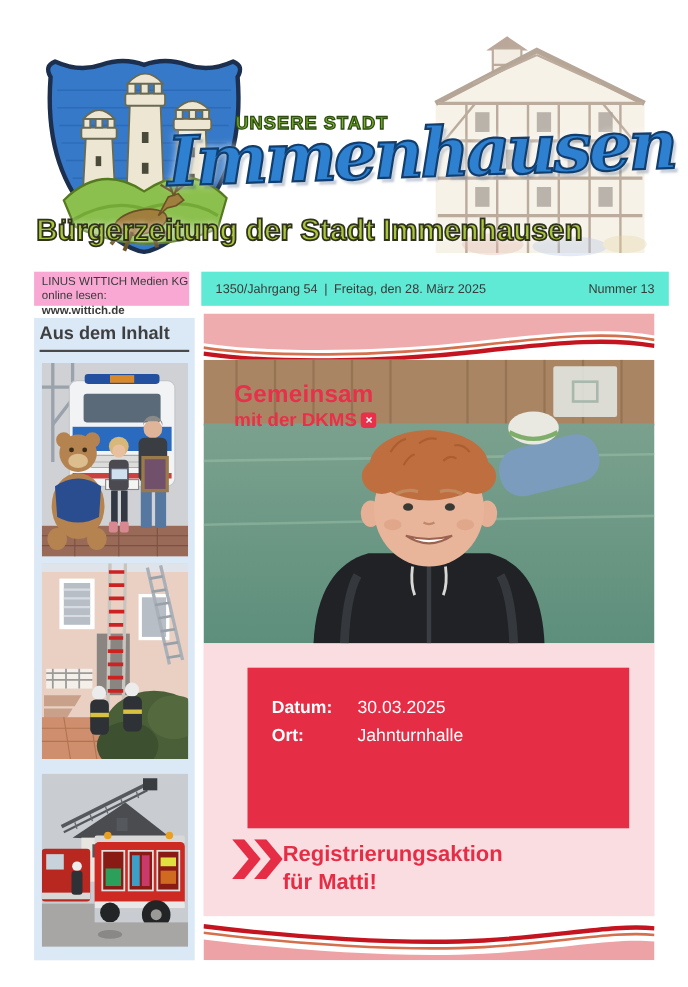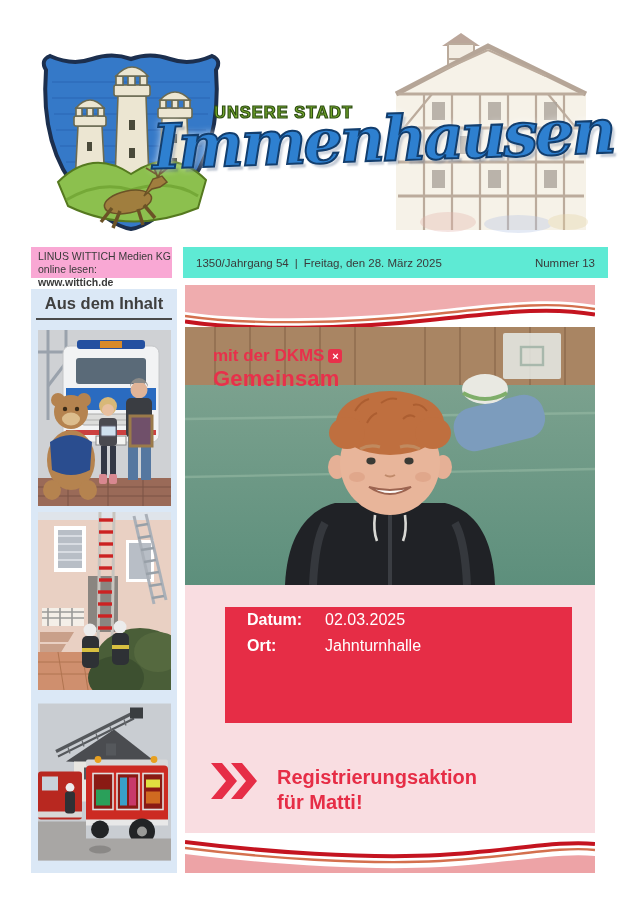--- a/index.html
+++ b/index.html
@@ -15,44 +15,44 @@
   #main-title { left:152px; top:103px; width:440px; font-family:"DejaVu Serif", serif; font-style:italic; font-weight:bold; font-size:62px; letter-spacing:-3px; color:#2e80d0; -webkit-text-stroke:2px #123e6e; text-shadow:0 0 9px rgba(255,255,255,.95), 3px 4px 2px rgba(20,50,95,.30); transform:rotate(-2deg); z-index:4; }
   #subtitle { left:33px; top:194px; font-size:27px; font-weight:bold; color:#a8c63e; -webkit-text-stroke:1.6px #30321e; text-shadow:0 0 6px rgba(255,255,255,.9); z-index:5; white-space:nowrap; }
 
   
   #pubbox { left:31px; top:247px; width:141px; height:31px; background:#f9a8d4; padding:3px 0 0 7px; font-size:10.5px; color:#3a3a3a; line-height:13px; }
   #graybar { left:183px; top:247px; width:425px; height:31px; background:#5eead4; display:flex; align-items:center; justify-content:space-between; padding:0 13px; font-size:11.5px; color:#3a3a3a; }
   #graybar .left span { margin-right:6px; }
 
   
   #sidebar { left:31px; top:289px; width:146px; height:584px; background:#dbe8f6; }
-  #toc-heading { position:absolute; left:5px; top:5px; width:136px; text-align:center; font-size:16.5px; font-weight:bold; color:#3f3f3f; padding-bottom:5px; border-bottom:2px solid #4a4a4a; }
+  #toc-heading { position:absolute; left:5px; top:5px; width:136px; text-align:left; font-size:16.5px; font-weight:bold; color:#3f3f3f; padding-bottom:5px; border-bottom:2px solid #4a4a4a; }
   .side-photo { position:absolute; left:7px; width:133px; }
   #photo1 { top:41px; height:176px; }
   #photo2 { top:223px; height:178px; }
   #photo3 { top:414px; height:158px; }
 
   
   #card { left:185px; top:285px; width:410px; height:588px; background:#ffffff; }
   #topwave { position:absolute; left:0; top:0; }
   #gym-photo { position:absolute; left:0; top:42px; }
   #pink-area { position:absolute; left:0; top:300px; width:410px; height:248px; background:#f9dde1; }
   #bottomwave { position:absolute; left:0; top:548px; }
 
   #campaign { position:absolute; left:28px; top:60px; color:#e8304b; z-index:6; }
   #campaign-l1 { font-size:22px; font-weight:bold; letter-spacing:.2px; }
   #campaign-l2 { font-size:17px; font-weight:bold; display:flex; align-items:center; gap:4px; margin-top:1px; }
   #dkms-box { display:inline-flex; width:14px; height:14px; border-radius:3px; background:#e8304b; color:#ffffff; font-size:11px; font-weight:bold; align-items:center; justify-content:center; line-height:1; }
 
-  #redbox { position:absolute; left:40px; top:322px; width:347px; height:116px; background:#e62d46; color:#ffffff; padding:0 0 0 22px; z-index:6; }
+  #redbox { position:absolute; left:40px; top:322px; width:347px; height:146px; background:#e62d46; color:#ffffff; padding:24px 0 0 22px; z-index:6; }
   .detail-row { display:flex; font-size:16px; line-height:26px; }
   .detail-row .lbl { width:78px; font-weight:bold; }
   .detail-row .val { flex:1; }
 
-  #cta { position:absolute; left:26px; top:478px; display:flex; align-items:flex-start; gap:20px; z-index:6; }
+  #cta { position:absolute; left:26px; top:478px; display:flex; align-items:flex-start; z-index:6; }
   #cta-text { color:#e62d46; font-size:20px; font-weight:bold; line-height:25px; padding-top:2px; }
 </style>
 </head>
 <body>
 
 <div id="masthead" class="abs">
 
   <svg id="house-svg" class="abs" width="207" height="203" viewBox="0 0 207 203">
     <polygon points="54,14 73,1 92,14" fill="#7a5038"></polygon>
     <rect x="60" y="12" width="26" height="30" fill="#e8dcc8" stroke="#7a5a3c" stroke-width="2"></rect>
@@ -151,20 +151,21 @@
         <path d="M128,148 l5,-13"></path>
           <path d="M128,148 l-5,-13"></path>
         <path d="M130,144 l9,-7"></path>
           <path d="M126,144 l-10,-6"></path>
       </g>
     </g>
   </svg>
 
   <div id="kicker" class="abs">UNSERE STADT</div>
   <div id="main-title" class="abs">Immenhausen</div>
+  <div id="subtitle" class="abs">Bürgerzeitung der Stadt Immenhausen</div>
 </div>
 
 <div id="pubbox" class="abs">
   <div>LINUS WITTICH Medien KG</div>
   <div>
     <span>online lesen: </span><b>www.wittich.de</b>
   </div>
 </div>
 <div id="graybar" class="abs">
   <div class="left">
@@ -423,31 +424,31 @@
     <ellipse cx="224" cy="134" rx="4.6" ry="3.4" fill="#3a3a35"></ellipse>
     <path d="M200,148 q5,3 10,0" stroke="#c08a6a" stroke-width="2" fill="none"></path>
     <path d="M184,160 Q205,174 226,160 Q205,166 184,160 Z" fill="#fdfdfb" stroke="#9c6450" stroke-width="2"></path>
     <ellipse cx="172" cy="150" rx="8" ry="5" fill="#d89a80" opacity=".55"></ellipse>
     <ellipse cx="238" cy="150" rx="8" ry="5" fill="#d89a80" opacity=".55"></ellipse>
   </svg>
 
   <div id="pink-area"></div>
 
   <div id="campaign">
+    <div id="campaign-l1">Gemeinsam</div>
     <div id="campaign-l2">
       <span>mit der DKMS</span>
       <span id="dkms-box">×</span>
     </div>
-    <div id="campaign-l1">Gemeinsam</div>
   </div>
 
   <div id="redbox">
     <div class="detail-row">
       <span class="lbl">Datum:</span>
-      <span class="val">02.03.2025</span>
+      <span class="val">30.03.2025</span>
     </div>
     <div class="detail-row">
       <span class="lbl">Ort:</span>
       <span class="val">Jahnturnhalle</span>
     </div>
     <div class="detail-row">
       <span class="lbl"></span>
     </div>
     <div class="detail-row">
       <span class="lbl"></span>

